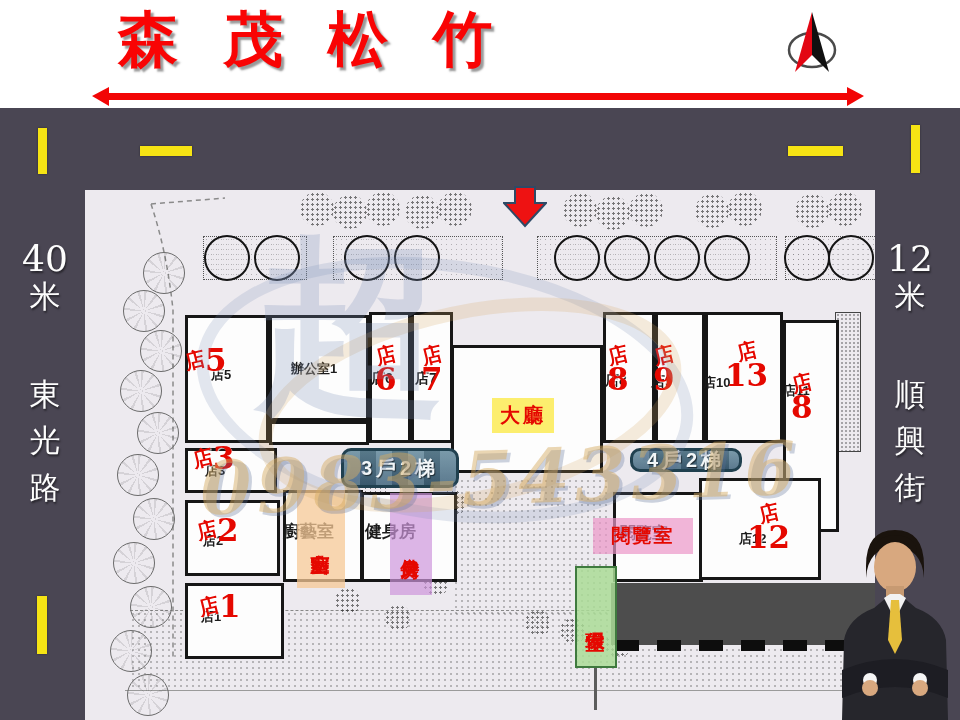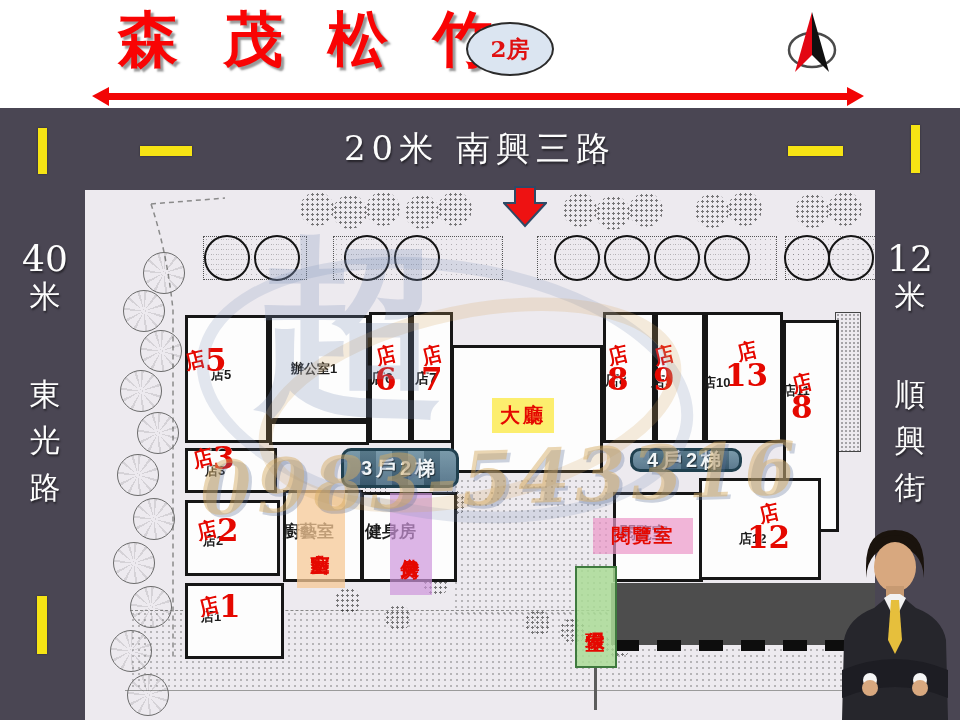--- a/index.html
+++ b/index.html
@@ -104,38 +104,34 @@
   #down-arrow { position:absolute; left:503px; top:186px; z-index:8; }
   #agent { position:absolute; left:830px; top:522px; z-index:60; }
   #site-bnd { position:absolute; left:0; top:0; z-index:2; }
 </style>
 </head>
 <body>
 
 <div id="stage">
 
   <div id="title">森 茂 松 竹</div>
-  <div class="legend-oval" id="legend-2f">
-    <span>2房</span>
-  </div>
   <svg id="compass" width="52" height="70" viewBox="0 0 52 70">
     <ellipse cx="26" cy="42" rx="23" ry="17" fill="none" stroke="#4a4a4a" stroke-width="2.5"></ellipse>
     <polygon points="26,4 9,64 26,47" fill="#e30613"></polygon>
     <polygon points="26,4 43,64 26,47" fill="#101010"></polygon>
   </svg>
   <div id="title-arrow"></div>
 
   <div id="road-band"></div>
   <div class="ymark" style="left:38px;  top:128px; width:9px;  height:46px;"></div>
   <div class="ymark" style="left:140px; top:146px; width:52px; height:10px;"></div>
   <div class="ymark" style="left:788px; top:146px; width:55px; height:10px;"></div>
   <div class="ymark" style="left:911px; top:125px; width:9px;  height:48px;"></div>
   <div class="ymark" style="left:37px;  top:596px; width:10px; height:58px;"></div>
 
-  <div id="road-top-label">20米  南興三路</div>
   <div class="side-col" id="left-col">
     <span class="rw-num">40</span>
     <span class="rw-unit">米</span>
     <span class="rw-gap"></span>
     <span class="rw-ch">東</span>
     <span class="rw-ch">光</span>
     <span class="rw-ch">路</span>
   </div>
   <div class="side-col" id="right-col">
     <span class="rw-num">12</span>

